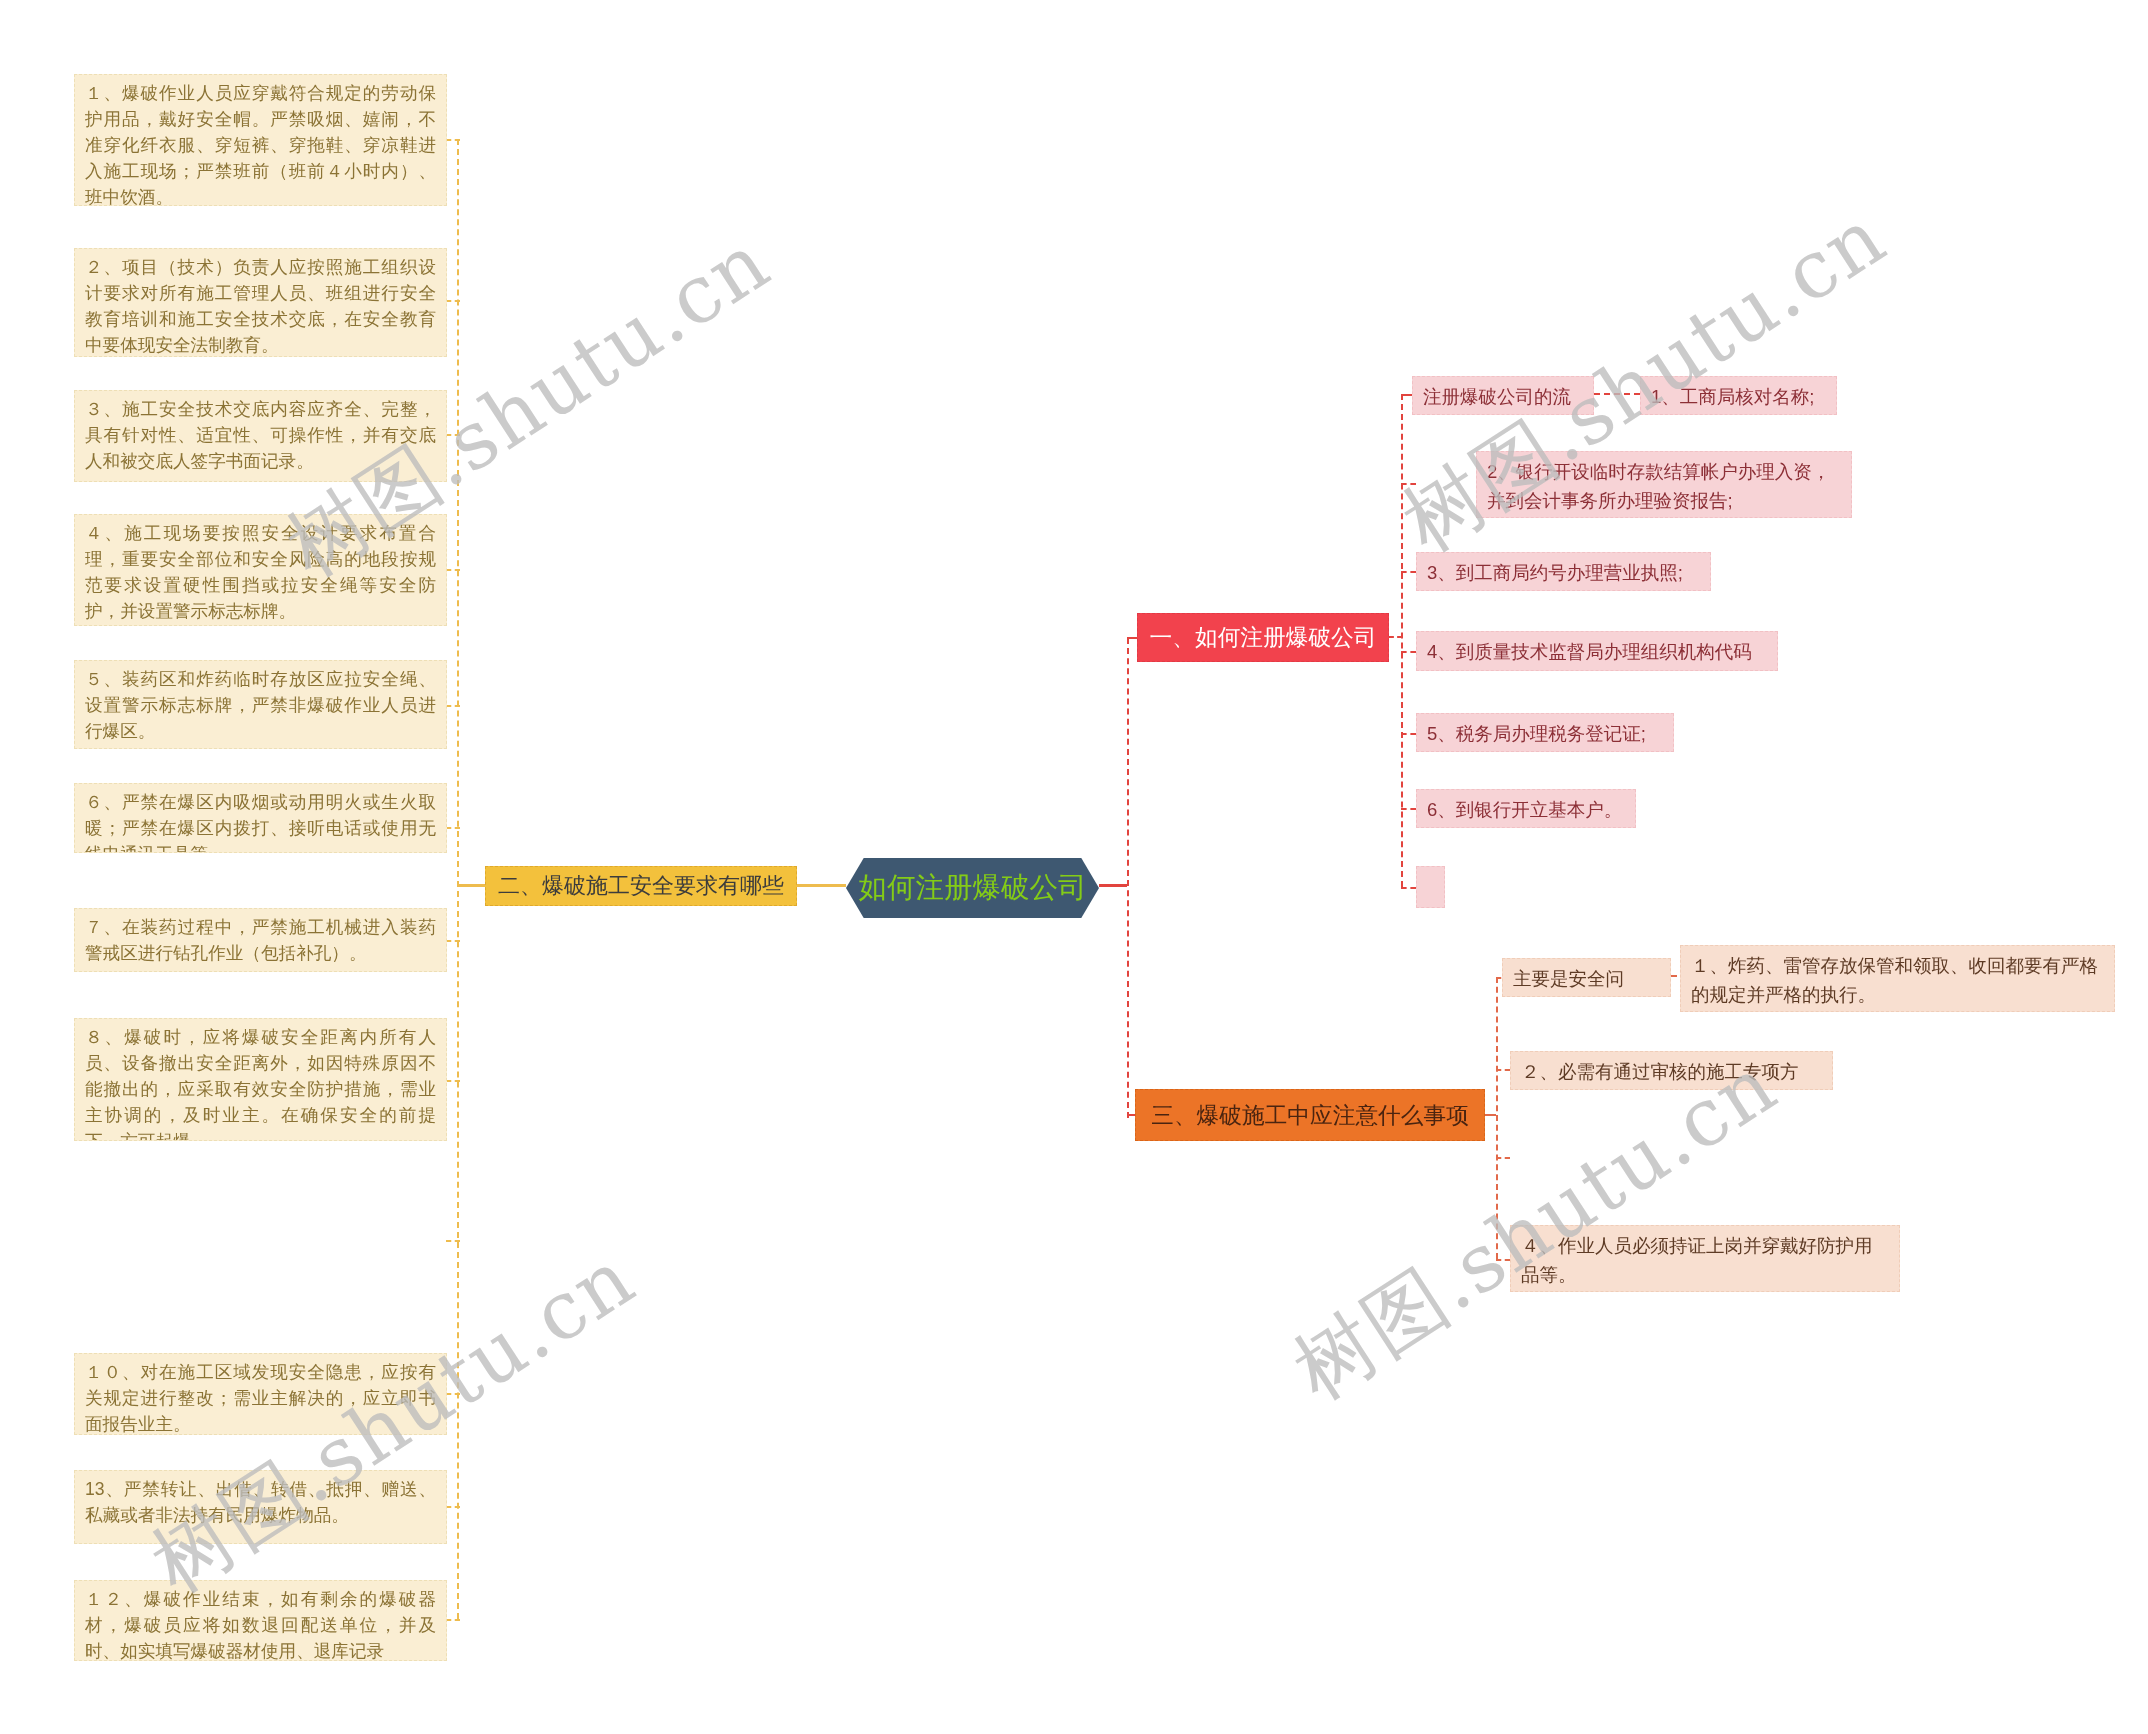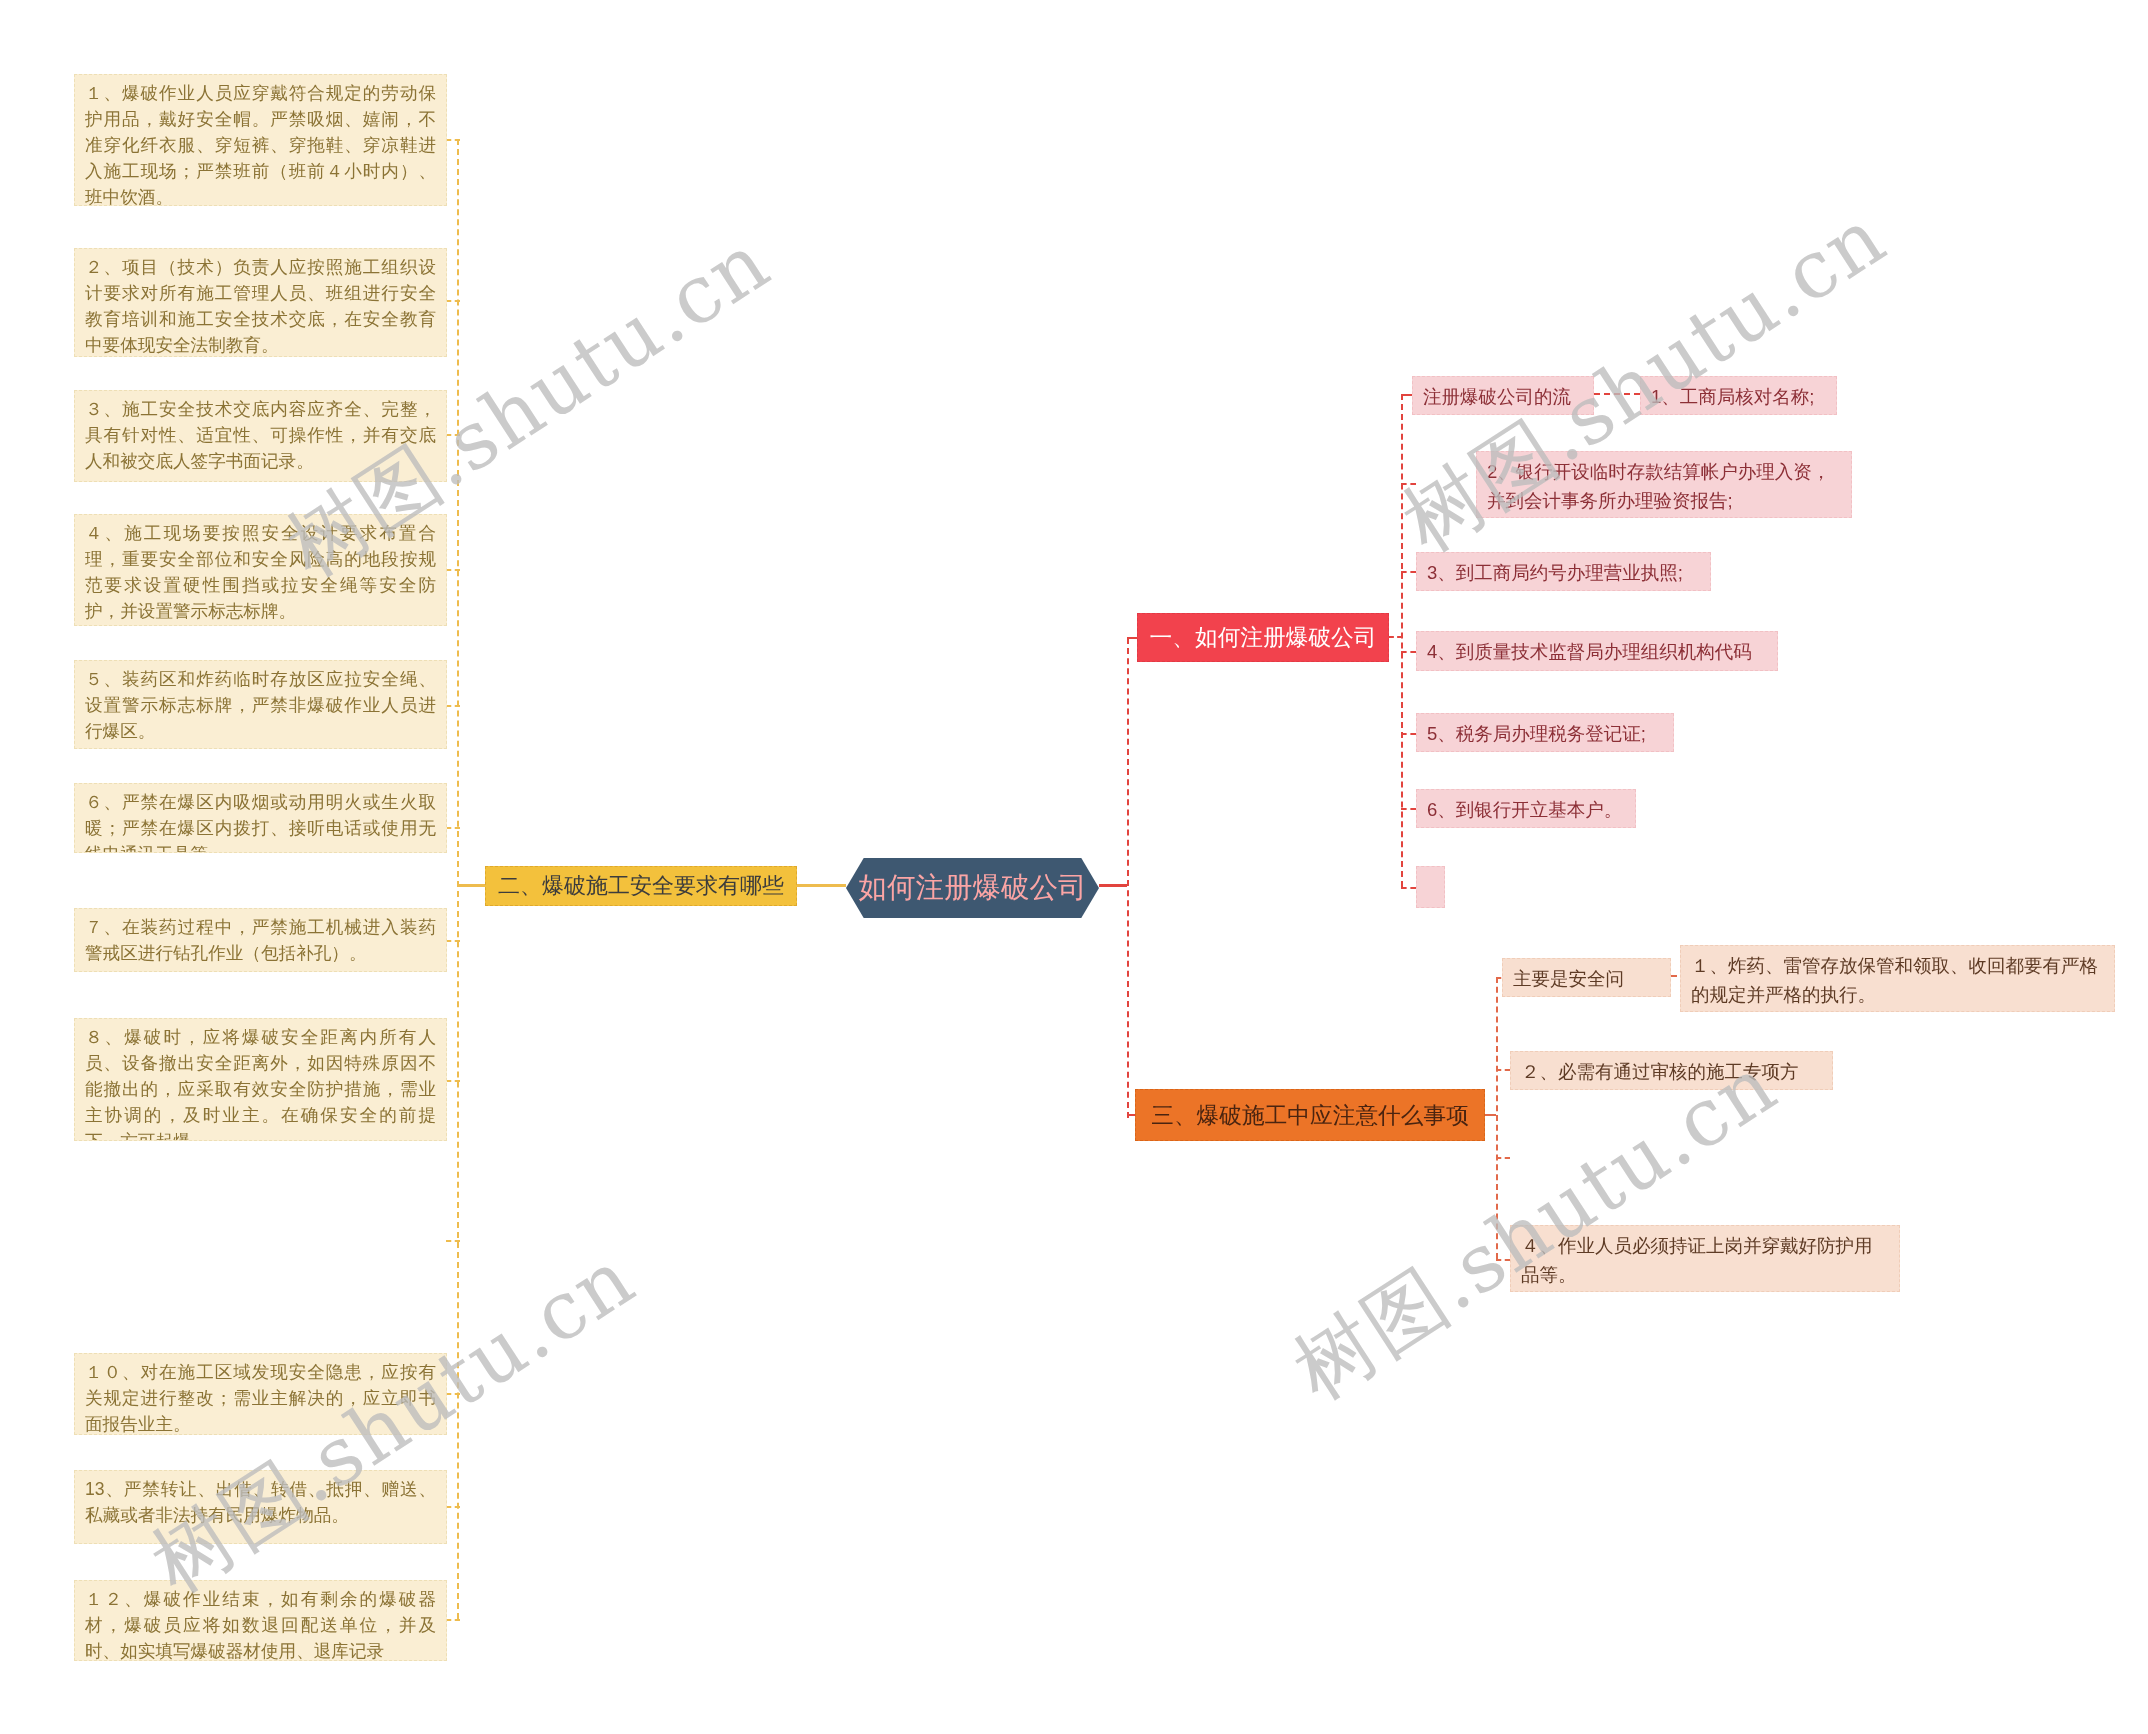--- a/index.html
+++ b/index.html
@@ -41,21 +41,21 @@
   
   .peach{
     position:absolute;padding:5px 10px;overflow:hidden;
     background:var(--peach_bg);border:1.7px dashed #f0cdb8;
     color:#5e3b25;font-size:18.5px;line-height:29px;
   }
   
   .node{position:absolute;display:flex;align-items:center;justify-content:center;white-space:nowrap;font-family:Liberation Mono, monospace;}
   #node-root{
     left:846px;top:858px;width:253px;height:60px;background:var(--root_bg);
-    color:#fca5a5;font-size:28.5px;
+    color:#84cc16;font-size:28.5px;
     clip-path:polygon(7% 0,93% 0,100% 50%,93% 100%,7% 100%,0 50%);
   }
   #node-register{
     left:1137px;top:613px;width:252px;height:49px;background:var(--register_bg);
     border:1.7px dashed #e13a45;color:#ffffff;font-size:22.7px;
   }
   #node-safety{
     left:485px;top:866px;width:312px;height:40px;background:var(--safety_bg);
     border:1.7px dashed #dfa92c;color:#3c3c3c;font-size:22px;
   }

